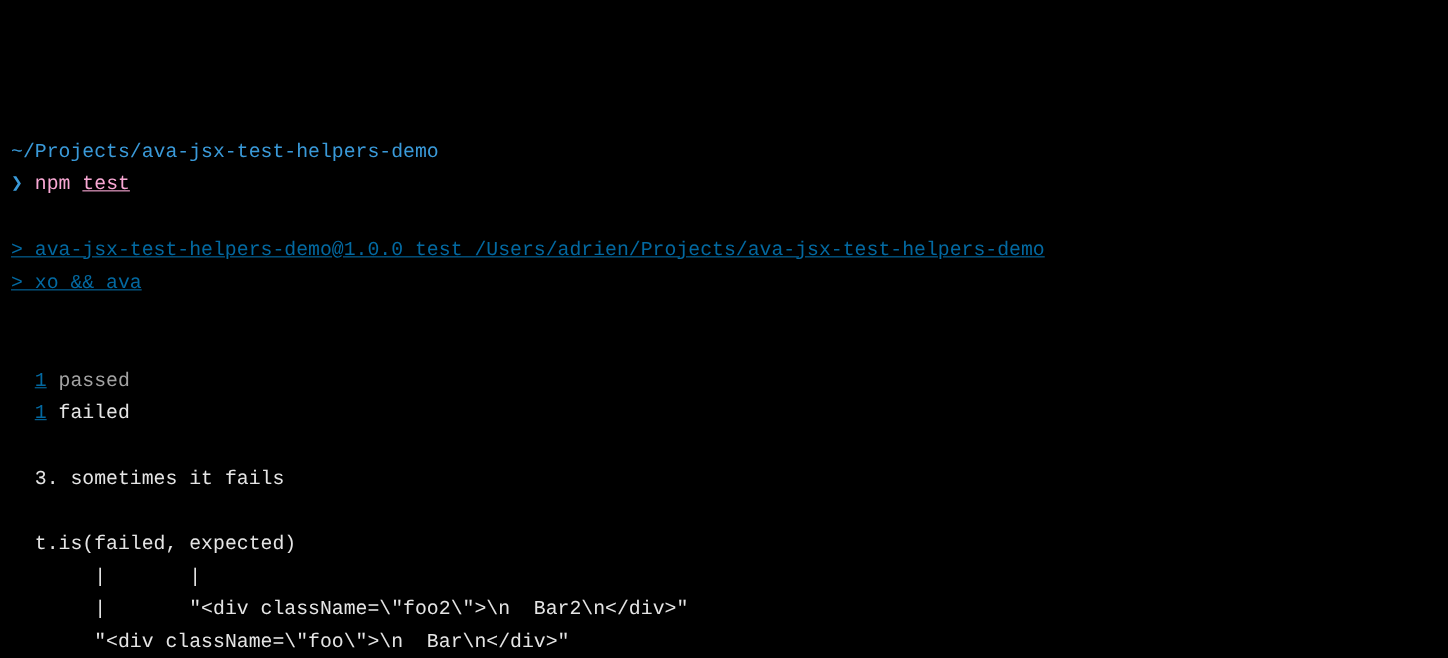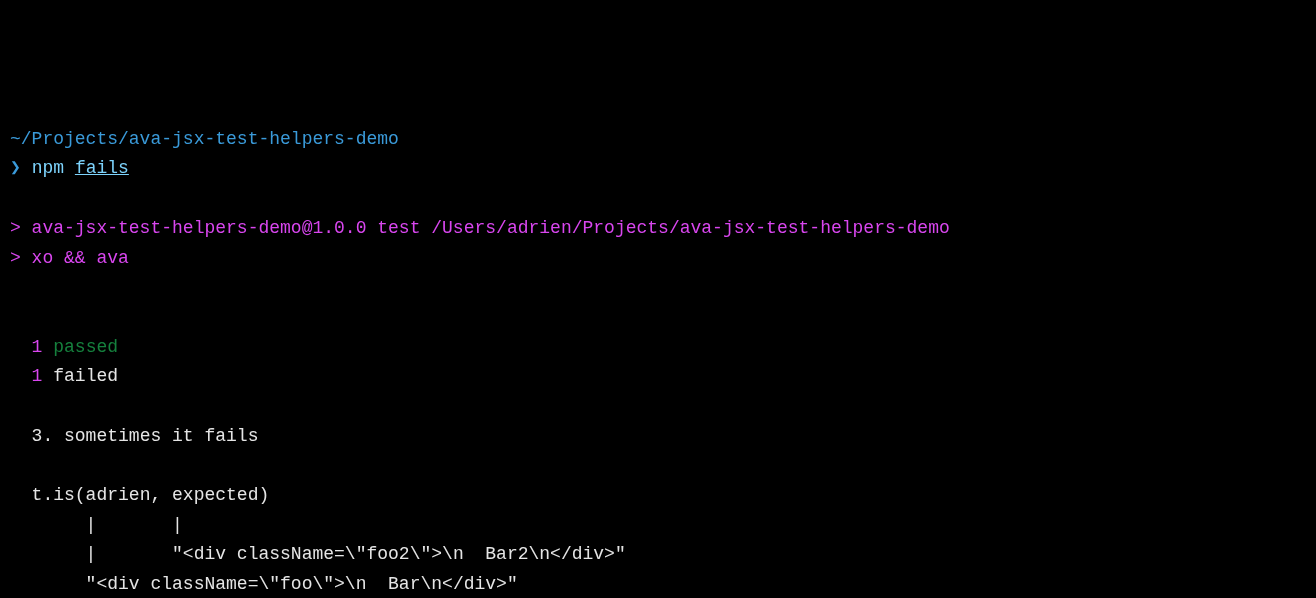--- a/index.html
+++ b/index.html
@@ -20,53 +20,54 @@
       overflow: hidden;
     }
     .cwd {
       color: #3a9ad9;
     }
     .prompt-caret {
       color: #3a9ad9;
       font-weight: bold;
     }
     .cmd {
-      color: #7dd3fc;
+      color: #f9a8d4;
     }
     .cmd-underline {
       text-decoration: underline;
     }
     .white {
-      color: #d946ef;
+      color: #0369a1;
+      text-decoration: underline;
     }
     .green {
-      color: #15803d;
+      color: #a3a3a3;
     }
     .red {
       color: #e5e5e5;
     }
   </style>
 </head>
 <body>
 
 
 
 <div><span class="cwd">~/Projects/ava-jsx-test-helpers-demo</span>
-<span class="prompt-caret">❯</span> <span class="cmd">npm</span> <span class="cmd cmd-underline">fails</span>
+<span class="prompt-caret">❯</span> <span class="cmd">npm</span> <span class="cmd cmd-underline">test</span>
 
 <span class="white">&gt; ava-jsx-test-helpers-demo@1.0.0 test /Users/adrien/Projects/ava-jsx-test-helpers-demo</span>
 <span class="white">&gt; xo &amp;&amp; ava</span>
 
 
   <span class="white">1</span> <span class="green">passed</span>
   <span class="white">1</span> <span class="red">failed</span>
 
   <span class="red">3. sometimes it fails</span>
 
-  <span class="red">t.is(adrien, expected)</span>
+  <span class="red">t.is(failed, expected)</span>
   <span class="red">     |       |</span>
   <span class="red">     |       "&lt;div className=\"foo2\"&gt;\n  Bar2\n&lt;/div&gt;"</span>
   <span class="red">     "&lt;div className=\"foo\"&gt;\n  Bar\n&lt;/div&gt;"</span>
 
      
  </div>
 
 
 
 

